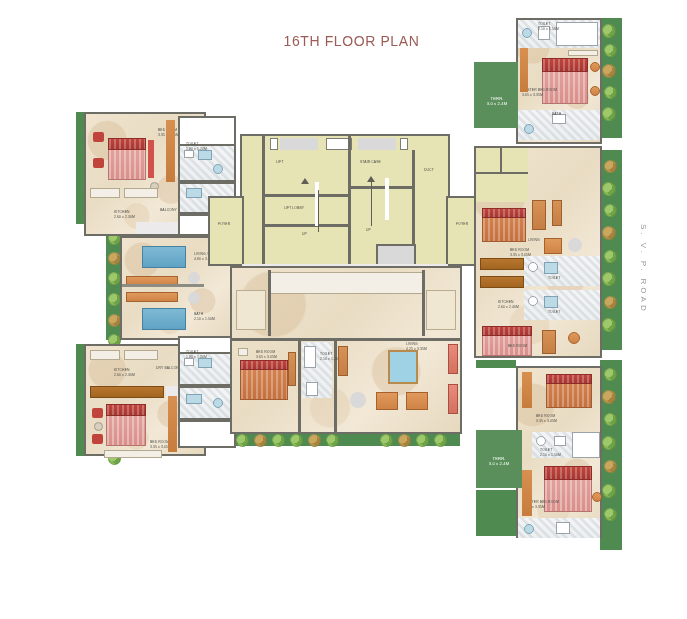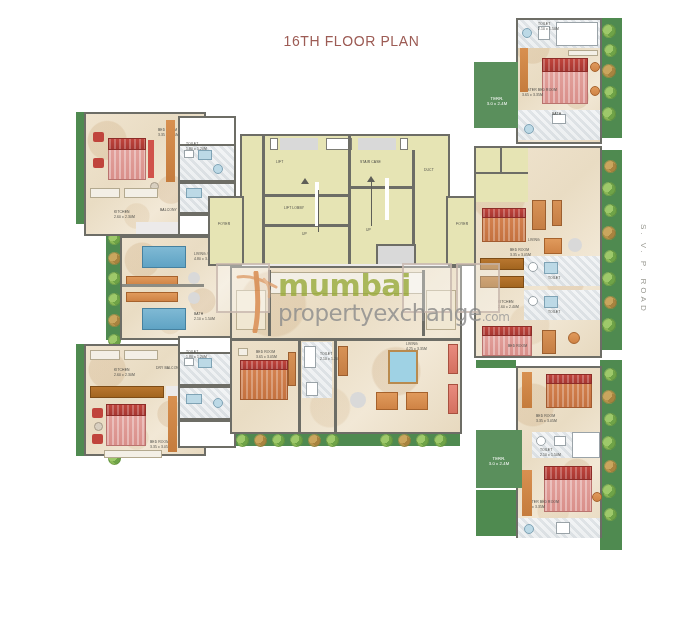--- a/index.html
+++ b/index.html
@@ -442,28 +442,14 @@
   <div class="blk fixtB rnd" style="left:516px;top:524px;width:10px;height:10px;"></div>
   <div class="blk fixt" style="left:548px;top:522px;width:14px;height:12px;"></div>
 
   <div class="blk terr" style="left:468px;top:430px;width:46px;height:58px;"></div>
   <div class="lbl lblW" style="left:474px;top:456px;width:34px;">TERR.</div>
   <div class="lbl lblW" style="left:474px;top:461px;width:34px;">3.0 x 2.4M</div>
 
   <div class="blk green" style="left:468px;top:360px;width:40px;height:8px;"></div>
   <div class="blk green" style="left:468px;top:490px;width:40px;height:46px;"></div>
 
-  <div id="watermark">
-    <div class="wmBox" style="left:0px;top:0px;width:50px;height:46px;"></div>
-    <div class="wmBox" style="left:186px;top:0px;width:46px;height:46px;"></div>
-    <div class="wmBox" style="left:240px;top:0px;width:40px;height:46px;"></div>
-
-    <svg class="wmMark" viewBox="0 0 46 62">
-      <path d="M4 6 C18 4, 30 10, 42 16" stroke="#e0a271" stroke-width="3" fill="none" stroke-linecap="round"></path>
-      <path d="M22 2 C24 20, 25 42, 21 60" stroke="#d98a4e" stroke-width="5" fill="none" stroke-linecap="round"></path>
-      <path d="M30 8 C34 12, 36 18, 35 26" stroke="#e8b58c" stroke-width="2.5" fill="none" stroke-linecap="round"></path>
-    </svg>
-
-    <div class="wmText1">mumbai</div>
-    <div class="wmText2"><span>propertyexchange</span><span class="dom">.com</span></div>
-  </div>
 
 </div>
 
 </body></html>

